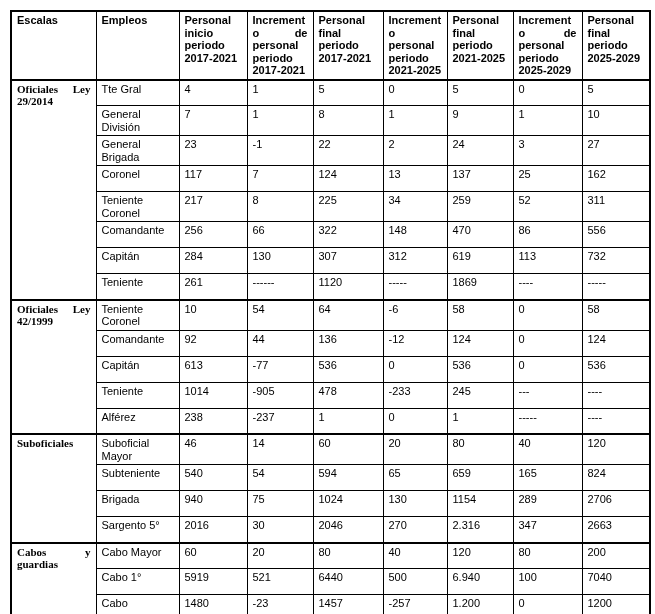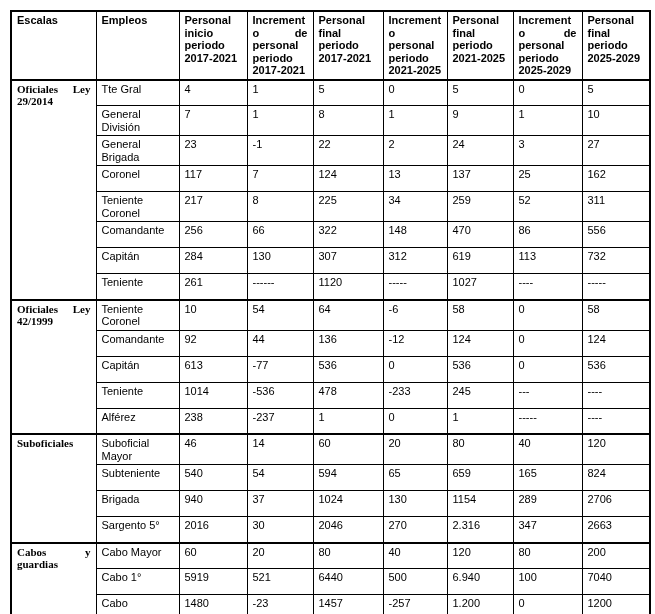--- a/index.html
+++ b/index.html
@@ -156,21 +156,21 @@
           <td class="val">619</td>
           <td class="val">113</td>
           <td class="val">732</td>
         </tr>
         <tr class="data-row">
           <td class="empleo">Teniente</td>
           <td class="val">261</td>
           <td class="val">------</td>
           <td class="val">1120</td>
           <td class="val">-----</td>
-          <td class="val">1027</td>
+          <td class="val">1869</td>
           <td class="val">----</td>
           <td class="val">-----</td>
         </tr>
         <tr class="data-row group-start">
           <th class="escala" rowspan="5">Oficiales Ley 42/1999</th>
           <td class="empleo">Teniente Coronel</td>
           <td class="val">10</td>
           <td class="val">54</td>
           <td class="val">64</td>
           <td class="val">-6</td>
@@ -194,21 +194,21 @@
           <td class="val">-77</td>
           <td class="val">536</td>
           <td class="val">0</td>
           <td class="val">536</td>
           <td class="val">0</td>
           <td class="val">536</td>
         </tr>
         <tr class="data-row">
           <td class="empleo">Teniente</td>
           <td class="val">1014</td>
-          <td class="val">-536</td>
+          <td class="val">-905</td>
           <td class="val">478</td>
           <td class="val">-233</td>
           <td class="val">245</td>
           <td class="val">---</td>
           <td class="val">----</td>
         </tr>
         <tr class="data-row">
           <td class="empleo">Alférez</td>
           <td class="val">238</td>
           <td class="val">-237</td>
@@ -235,21 +235,21 @@
           <td class="val">54</td>
           <td class="val">594</td>
           <td class="val">65</td>
           <td class="val">659</td>
           <td class="val">165</td>
           <td class="val">824</td>
         </tr>
         <tr class="data-row">
           <td class="empleo">Brigada</td>
           <td class="val">940</td>
-          <td class="val">37</td>
+          <td class="val">75</td>
           <td class="val">1024</td>
           <td class="val">130</td>
           <td class="val">1154</td>
           <td class="val">289</td>
           <td class="val">2706</td>
         </tr>
         <tr class="data-row">
           <td class="empleo">Sargento 5°</td>
           <td class="val">2016</td>
           <td class="val">30</td>

